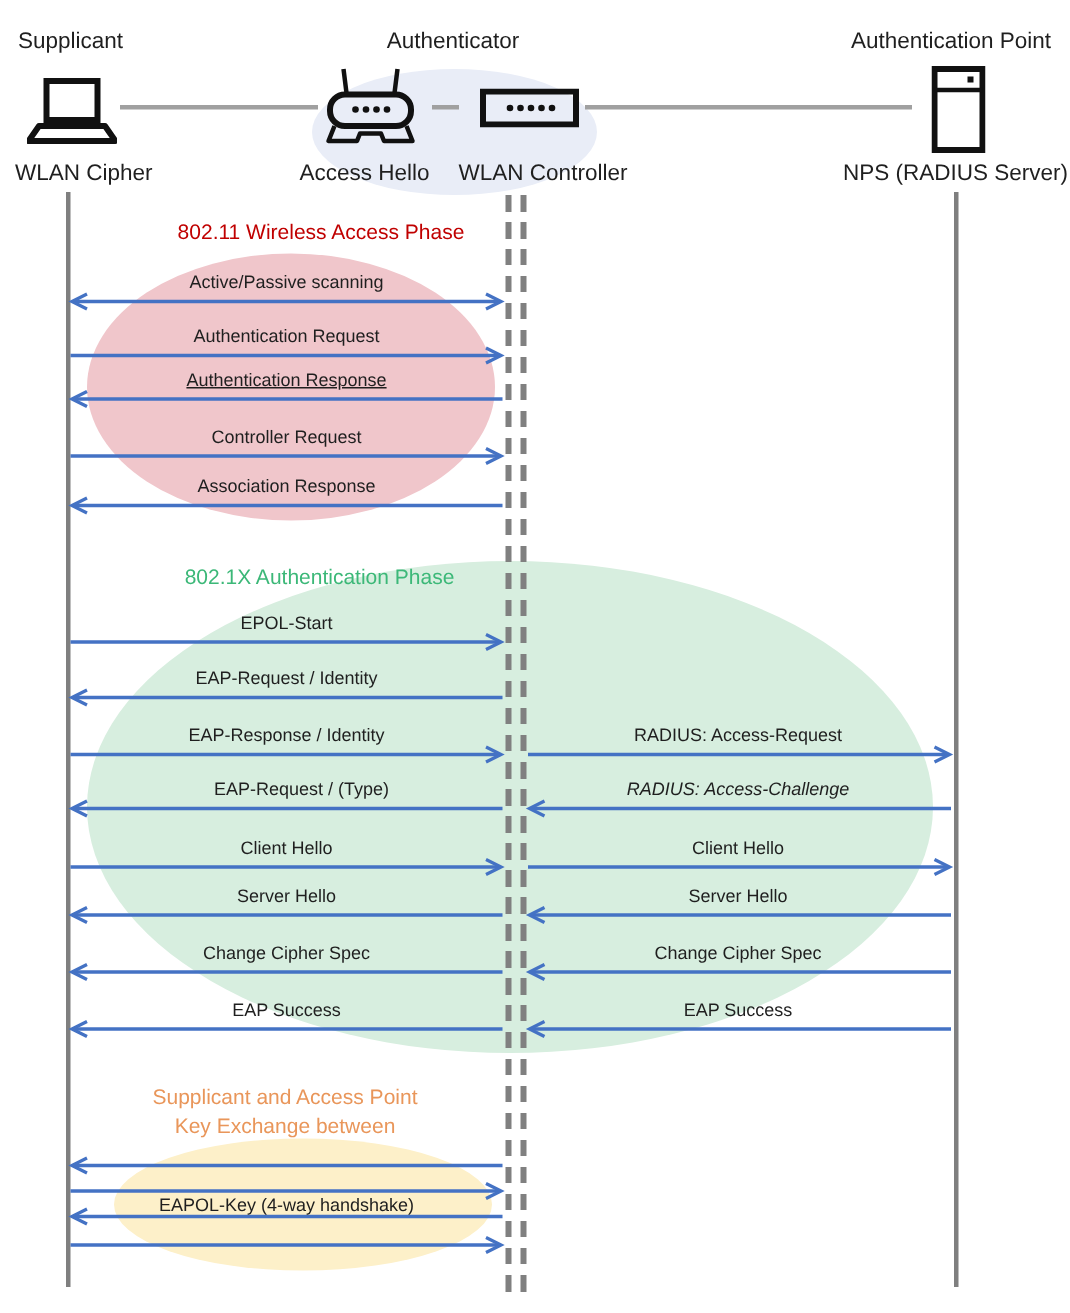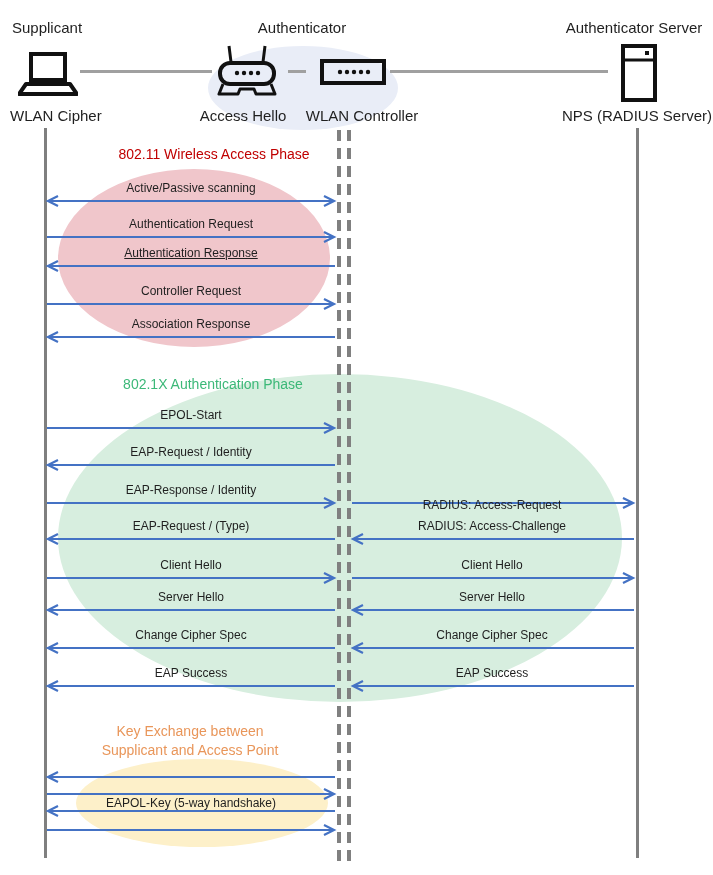--- a/index.html
+++ b/index.html
@@ -22,21 +22,21 @@
 </style>
 </head>
 <body>
 
 <div id="stage">
 
   <div class="abs ellipse" id="auth-highlight" style="left: 208px; top: 46px; width: 190px; height: 84px; z-index: 0; background: rgb(233, 237, 247);"></div>
 
   <div class="abs role-label" style="left:12px;top:19px;">Supplicant</div>
   <div class="abs role-label center" style="left:232px;top:19px;width:140px;">Authenticator</div>
-  <div class="abs role-label center" style="left:554px;top:19px;width:160px;">Authenticator Server</div>
+  <div class="abs role-label center" style="left:554px;top:19px;width:160px;">Authentication Point</div>
 
   <div class="abs connector" style="left:80px;top:70px;width:132px;"></div>
   <div class="abs connector" style="left:288px;top:70px;width:18px;"></div>
   <div class="abs connector" style="left:390px;top:70px;width:218px;"></div>
 
   <span class="abs icon" style="left:18px;top:52px;">
     <svg width="60" height="46" viewBox="0 0 60 46">
       <rect x="13" y="2" width="34" height="26" fill="none" stroke="#111" stroke-width="4"></rect>
       <path d="M8 32 L52 32 L59 42 L1 42 Z" fill="none" stroke="#111" stroke-width="4" stroke-linejoin="round"></path>
     </svg>
@@ -81,22 +81,22 @@
   <div class="abs ellipse" id="ellipse-phase3" style="left: 76px; top: 759px; width: 252px; height: 88px; background: rgb(253, 240, 201);"></div>
 
   <div class="abs lifeline" style="left:44px;top:128px;height:730px;"></div>
   <div class="abs dashline" style="left:337px;top:130px;height:732px;"></div>
   <div class="abs dashline" style="left:347px;top:130px;height:732px;"></div>
   <div class="abs lifeline" style="left:636px;top:128px;height:730px;"></div>
 
   <div class="abs phase-title center" id="title-phase1" style="left: 84px; top: 146px; width: 260px; color: rgb(192, 0, 0);">802.11 Wireless Access Phase</div>
   <div class="abs phase-title center" id="title-phase2" style="left: 83px; top: 376px; width: 260px; color: rgb(60, 184, 120);">802.1X Authentication Phase</div>
   <div class="abs phase-title center" id="title-phase3" style="left: 70px; top: 722px; width: 240px; line-height: 19px; font-size: 14px; color: rgb(233, 150, 90);">
+    <div>Supplicant and Access Point</div>
     <div>Key Exchange between</div>
-    <div>Supplicant and Access Point</div>
   </div>
 
   <div id="messages">
       <svg width="290" height="14" viewBox="0 0 290 14" class="arrow-svg abs" style="left: 46px; top: 194px;">
         <line x1="3" x2="287" y1="7" y2="7" stroke="#4472C4" stroke-width="2.2"></line>
         <path d="M278 2 L288 7 L278 12" fill="none" stroke="#4472C4" stroke-width="2.2" stroke-linejoin="miter"></path>
         <path d="M12 2 L2 7 L12 12" fill="none" stroke="#4472C4" stroke-width="2.2" stroke-linejoin="miter"></path>
       </svg>
       <div class="msg-label abs" style="left: 60px; width: 262px; top: 180px;">Active/Passive scanning</div>
       <svg width="290" height="14" viewBox="0 0 290 14" class="arrow-svg abs" style="left: 46px; top: 230px;">
@@ -131,31 +131,31 @@
       <div class="msg-label abs" style="left: 60px; width: 262px; top: 444px;">EAP-Request / Identity</div>
       <svg width="290" height="14" viewBox="0 0 290 14" class="arrow-svg abs" style="left: 46px; top: 496px;">
         <line x1="1" x2="287" y1="7" y2="7" stroke="#4472C4" stroke-width="2.2"></line>
         <path d="M278 2 L288 7 L278 12" fill="none" stroke="#4472C4" stroke-width="2.2" stroke-linejoin="miter"></path>
       </svg>
       <div class="msg-label abs" style="left: 60px; width: 262px; top: 482px;">EAP-Response / Identity</div>
       <svg width="284" height="14" viewBox="0 0 284 14" class="arrow-svg abs" style="left: 351px; top: 496px;">
         <line x1="1" x2="281" y1="7" y2="7" stroke="#4472C4" stroke-width="2.2"></line>
         <path d="M272 2 L282 7 L272 12" fill="none" stroke="#4472C4" stroke-width="2.2" stroke-linejoin="miter"></path>
       </svg>
-      <div class="msg-label abs" style="left: 362px; width: 260px; top: 482px; margin-top: 15px;">RADIUS: Access-Request</div>
+      <div class="msg-label abs" style="left: 362px; width: 260px; top: 482px;">RADIUS: Access-Request</div>
       <svg width="290" height="14" viewBox="0 0 290 14" class="arrow-svg abs" style="left: 46px; top: 532px;">
         <line x1="3" x2="289" y1="7" y2="7" stroke="#4472C4" stroke-width="2.2"></line>
         <path d="M12 2 L2 7 L12 12" fill="none" stroke="#4472C4" stroke-width="2.2" stroke-linejoin="miter"></path>
       </svg>
-      <div class="msg-label abs" style="left: 60px; width: 262px; top: 518px;">EAP-Request / (Type)</div>
+      <div class="msg-label abs" style="left: 70px; width: 262px; top: 518px;">EAP-Request / (Type)</div>
       <svg width="284" height="14" viewBox="0 0 284 14" class="arrow-svg abs" style="left: 351px; top: 532px;">
         <line x1="3" x2="283" y1="7" y2="7" stroke="#4472C4" stroke-width="2.2"></line>
         <path d="M12 2 L2 7 L12 12" fill="none" stroke="#4472C4" stroke-width="2.2" stroke-linejoin="miter"></path>
       </svg>
-      <div class="msg-label abs" style="left: 362px; width: 260px; top: 518px;">RADIUS: Access-Challenge</div>
+      <div class="msg-label abs" style="left: 362px; width: 260px; top: 518px; font-style: italic;">RADIUS: Access-Challenge</div>
       <svg width="290" height="14" viewBox="0 0 290 14" class="arrow-svg abs" style="left: 46px; top: 571px;">
         <line x1="1" x2="287" y1="7" y2="7" stroke="#4472C4" stroke-width="2.2"></line>
         <path d="M278 2 L288 7 L278 12" fill="none" stroke="#4472C4" stroke-width="2.2" stroke-linejoin="miter"></path>
       </svg>
       <div class="msg-label abs" style="left: 60px; width: 262px; top: 557px;">Client Hello</div>
       <svg width="284" height="14" viewBox="0 0 284 14" class="arrow-svg abs" style="left: 351px; top: 571px;">
         <line x1="1" x2="281" y1="7" y2="7" stroke="#4472C4" stroke-width="2.2"></line>
         <path d="M272 2 L282 7 L272 12" fill="none" stroke="#4472C4" stroke-width="2.2" stroke-linejoin="miter"></path>
       </svg>
       <div class="msg-label abs" style="left: 362px; width: 260px; top: 557px;">Client Hello</div>
@@ -194,20 +194,20 @@
         <path d="M12 2 L2 7 L12 12" fill="none" stroke="#4472C4" stroke-width="2.2" stroke-linejoin="miter"></path>
       </svg>
       <svg width="290" height="14" viewBox="0 0 290 14" class="arrow-svg abs" style="left: 46px; top: 787px;">
         <line x1="1" x2="287" y1="7" y2="7" stroke="#4472C4" stroke-width="2.2"></line>
         <path d="M278 2 L288 7 L278 12" fill="none" stroke="#4472C4" stroke-width="2.2" stroke-linejoin="miter"></path>
       </svg>
       <svg width="290" height="14" viewBox="0 0 290 14" class="arrow-svg abs" style="left: 46px; top: 804px;">
         <line x1="3" x2="289" y1="7" y2="7" stroke="#4472C4" stroke-width="2.2"></line>
         <path d="M12 2 L2 7 L12 12" fill="none" stroke="#4472C4" stroke-width="2.2" stroke-linejoin="miter"></path>
       </svg>
-      <div class="msg-label abs" style="left: 60px; width: 262px; top: 795px;">EAPOL-Key (5-way handshake)</div>
+      <div class="msg-label abs" style="left: 60px; width: 262px; top: 795px;">EAPOL-Key (4-way handshake)</div>
       <svg width="290" height="14" viewBox="0 0 290 14" class="arrow-svg abs" style="left: 46px; top: 823px;">
         <line x1="1" x2="287" y1="7" y2="7" stroke="#4472C4" stroke-width="2.2"></line>
         <path d="M278 2 L288 7 L278 12" fill="none" stroke="#4472C4" stroke-width="2.2" stroke-linejoin="miter"></path>
       </svg>
     </div>
 
 </div>
 
 </body></html>

